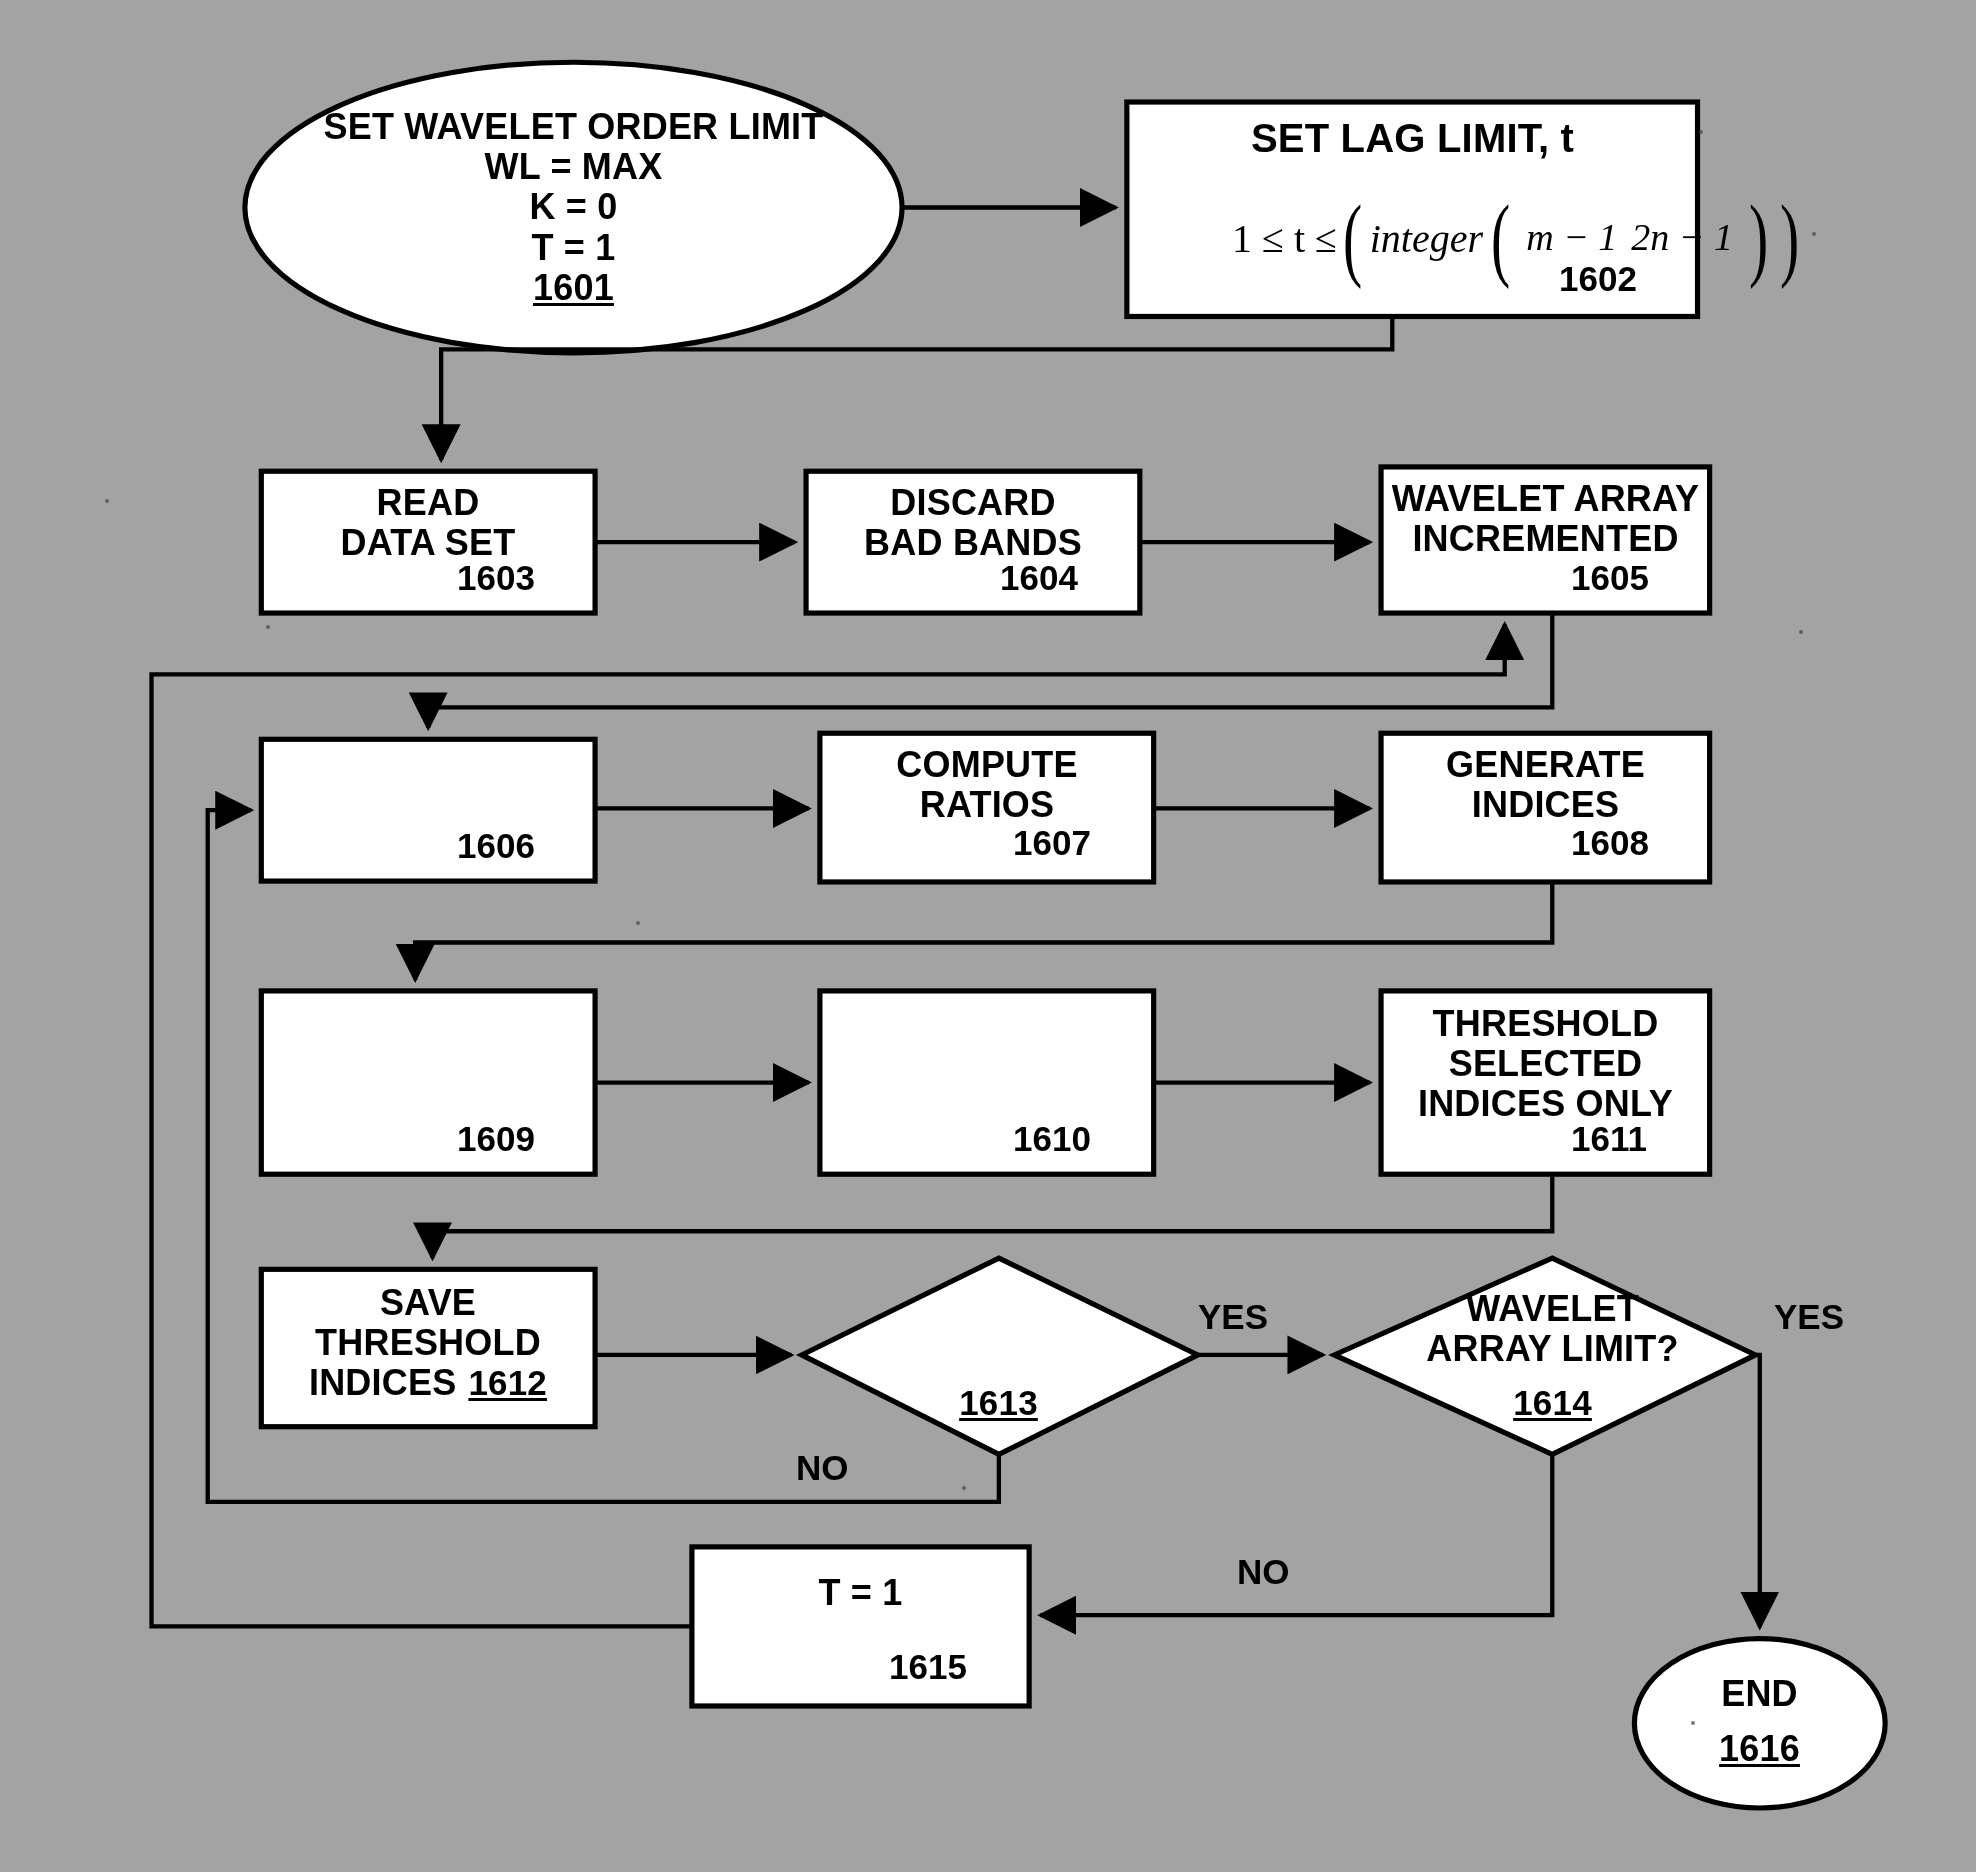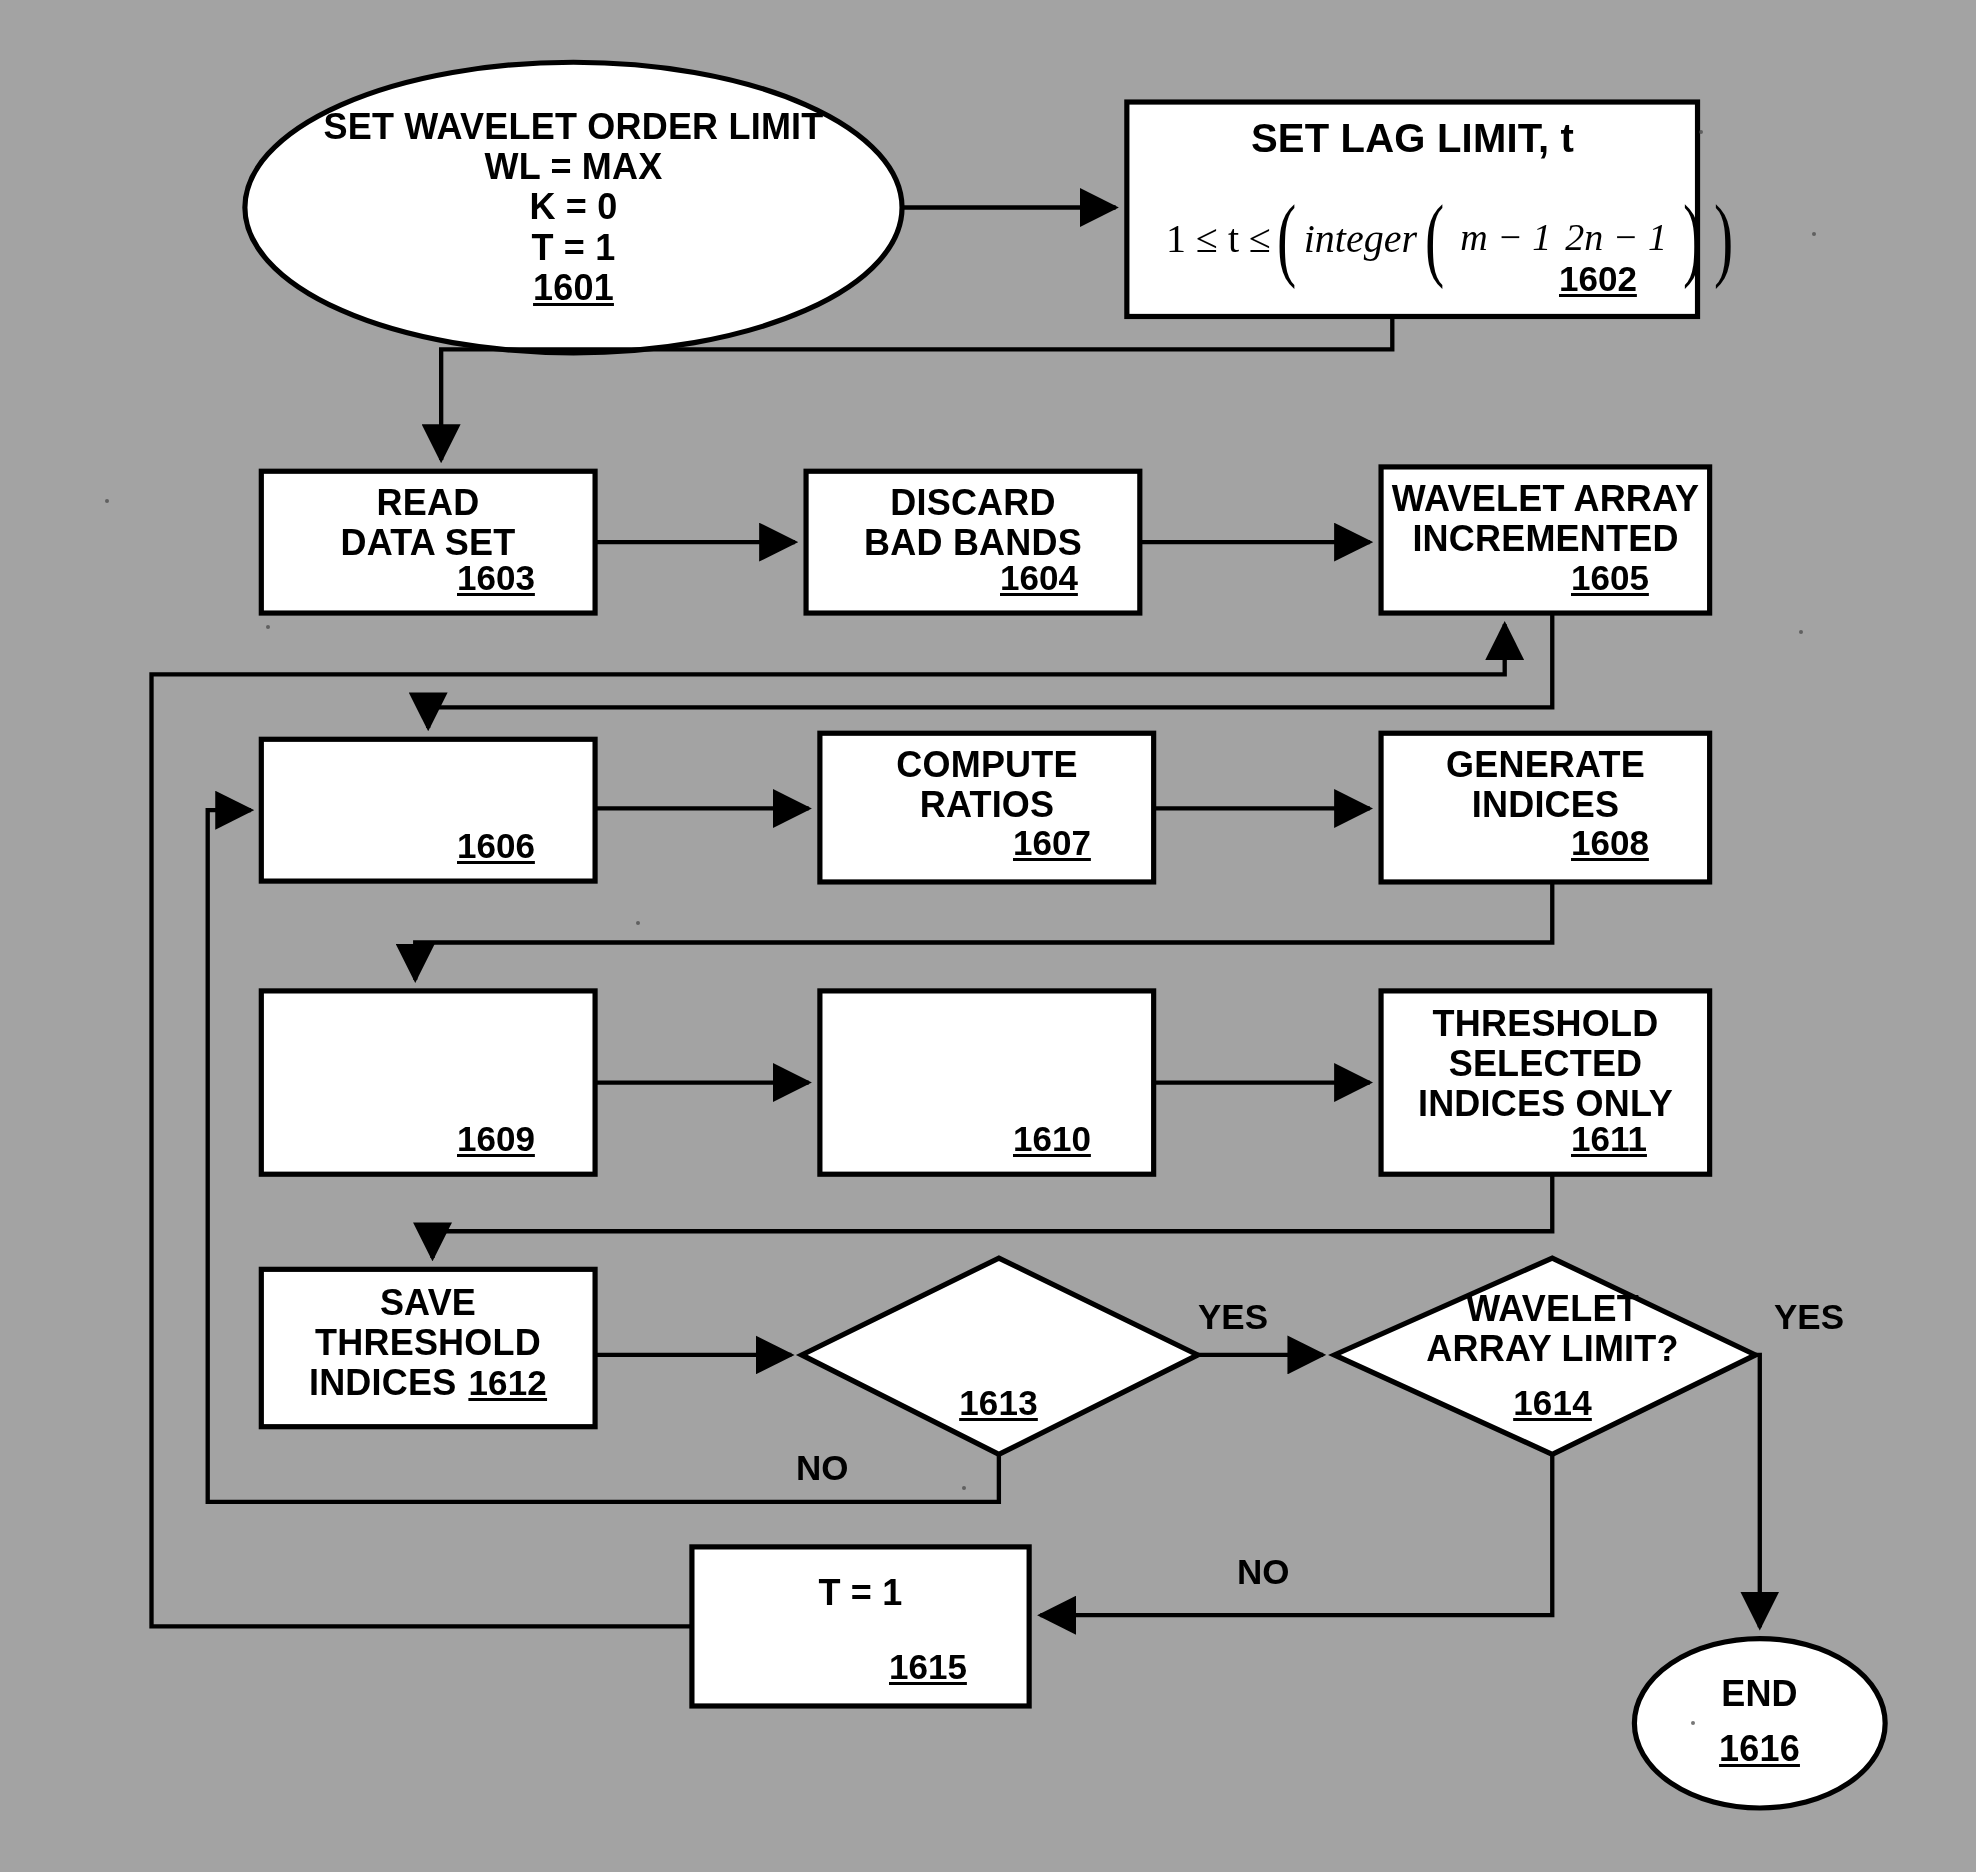--- a/index.html
+++ b/index.html
@@ -41,21 +41,20 @@
     text-decoration: underline;
     text-underline-offset: 2.6px;
     text-decoration-thickness: 2.6px;
     font-weight: bold;
   }
   .ref-right {
     position: absolute;
     right: 12px;
     bottom: 5.2px;
     font-weight: bold;
-    text-decoration: underline;
     text-underline-offset: 2.6px;
     text-decoration-thickness: 2.6px;
   }
   .ref-center {
     display: block;
     text-decoration: underline;
     text-underline-offset: 2.6px;
     text-decoration-thickness: 2.6px;
   }
   .t-40 { font-size: 35px; }
@@ -205,21 +204,21 @@
     <span class="ln">SET WAVELET ORDER LIMIT</span>
     <span class="ln">WL = MAX</span>
     <span class="ln">K = 0</span>
     <span class="ln">T = 1</span>
     <span class="ln ref-center">1601</span>
   </div>
 
   <div class="node-label t-46" style="left:1127px; top:111px; width:571px; height:54px;">
     <span class="ln" style="font-style:normal;">SET LAG LIMIT, t</span>
   </div>
-  <div class="formula" style="left:1166px; top:182px; width:519px; height:112px;">
+  <div class="formula" style="left:1232px; top:182px; width:519px; height:112px;">
     <span style="font-family:'Liberation Serif',serif;font-size:40px;">1 ≤ t ≤</span>
     <span class="paren">(</span>
     <span style="font-style:italic;font-family:'Liberation Serif',serif;font-size:40px;margin:0 1.7px;">integer</span>
     <span class="paren">(</span>
     <span class="frac">
       <span class="num" style="font-style:italic;">m − 1</span>
       <span class="bar"></span>
       <span class="den" style="font-style:italic;">2n − 1</span>
     </span>
     <span class="paren">)</span>

